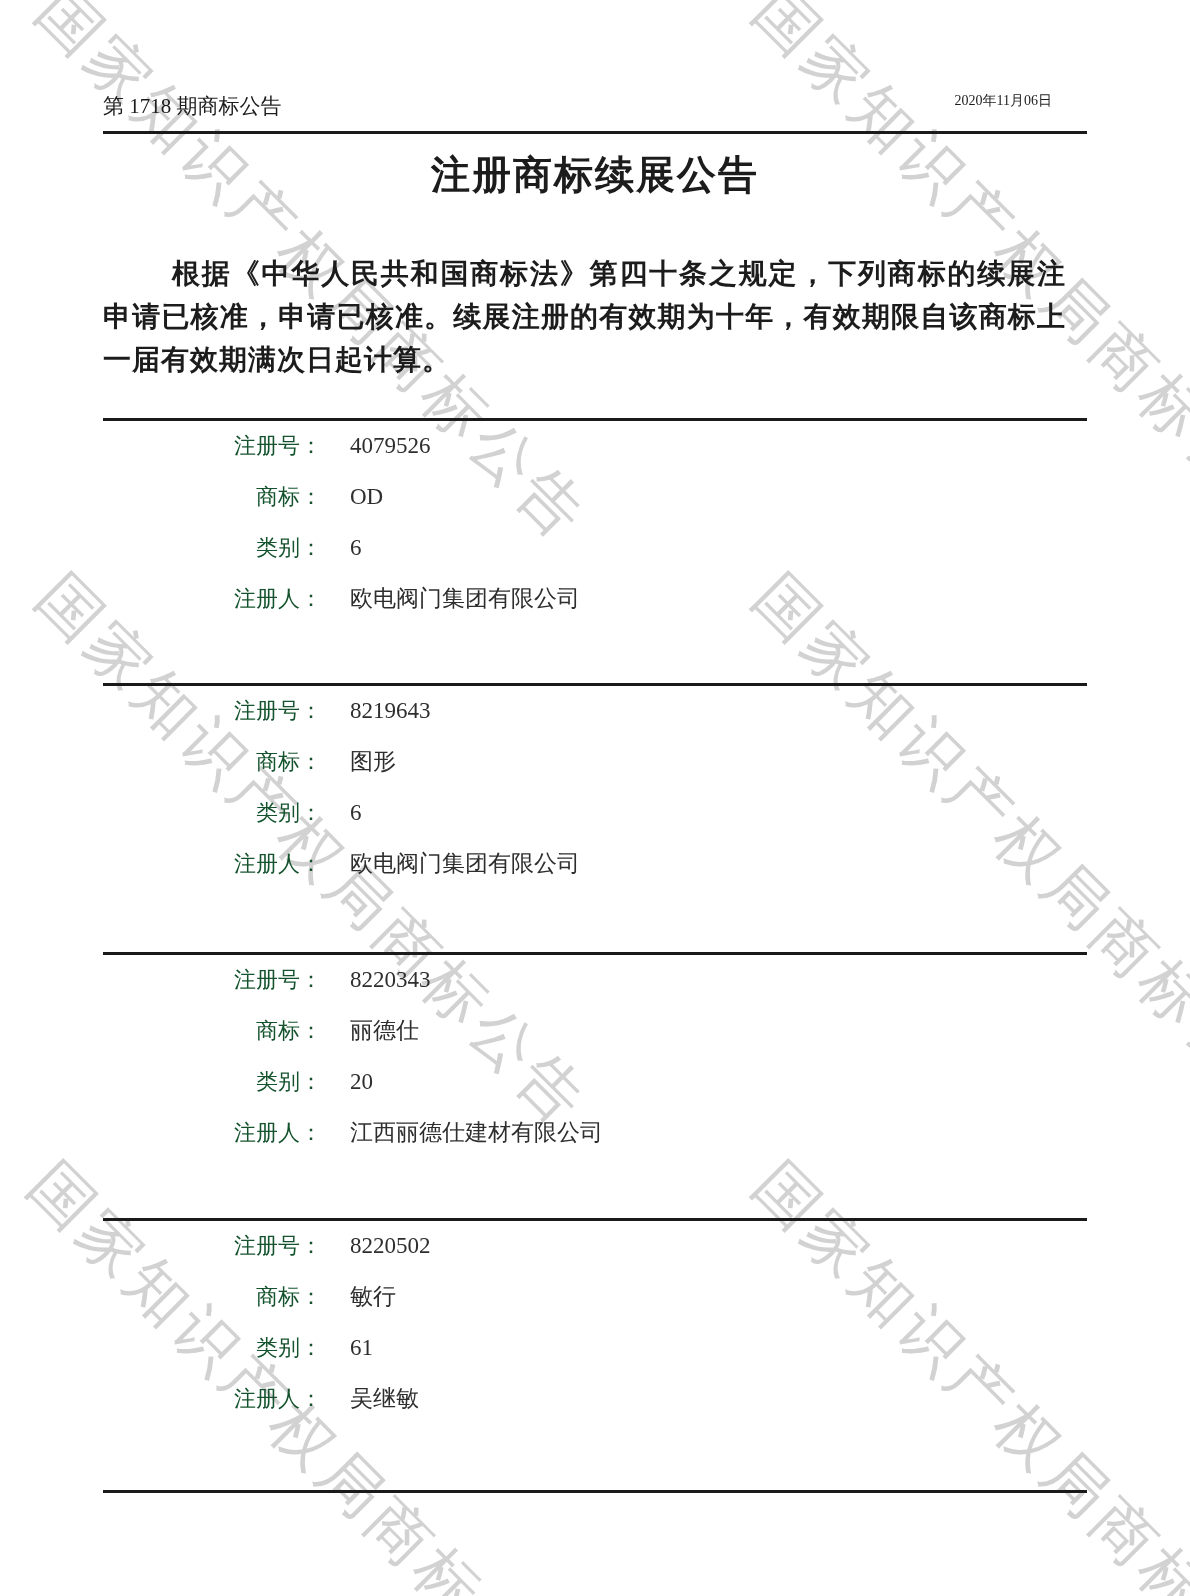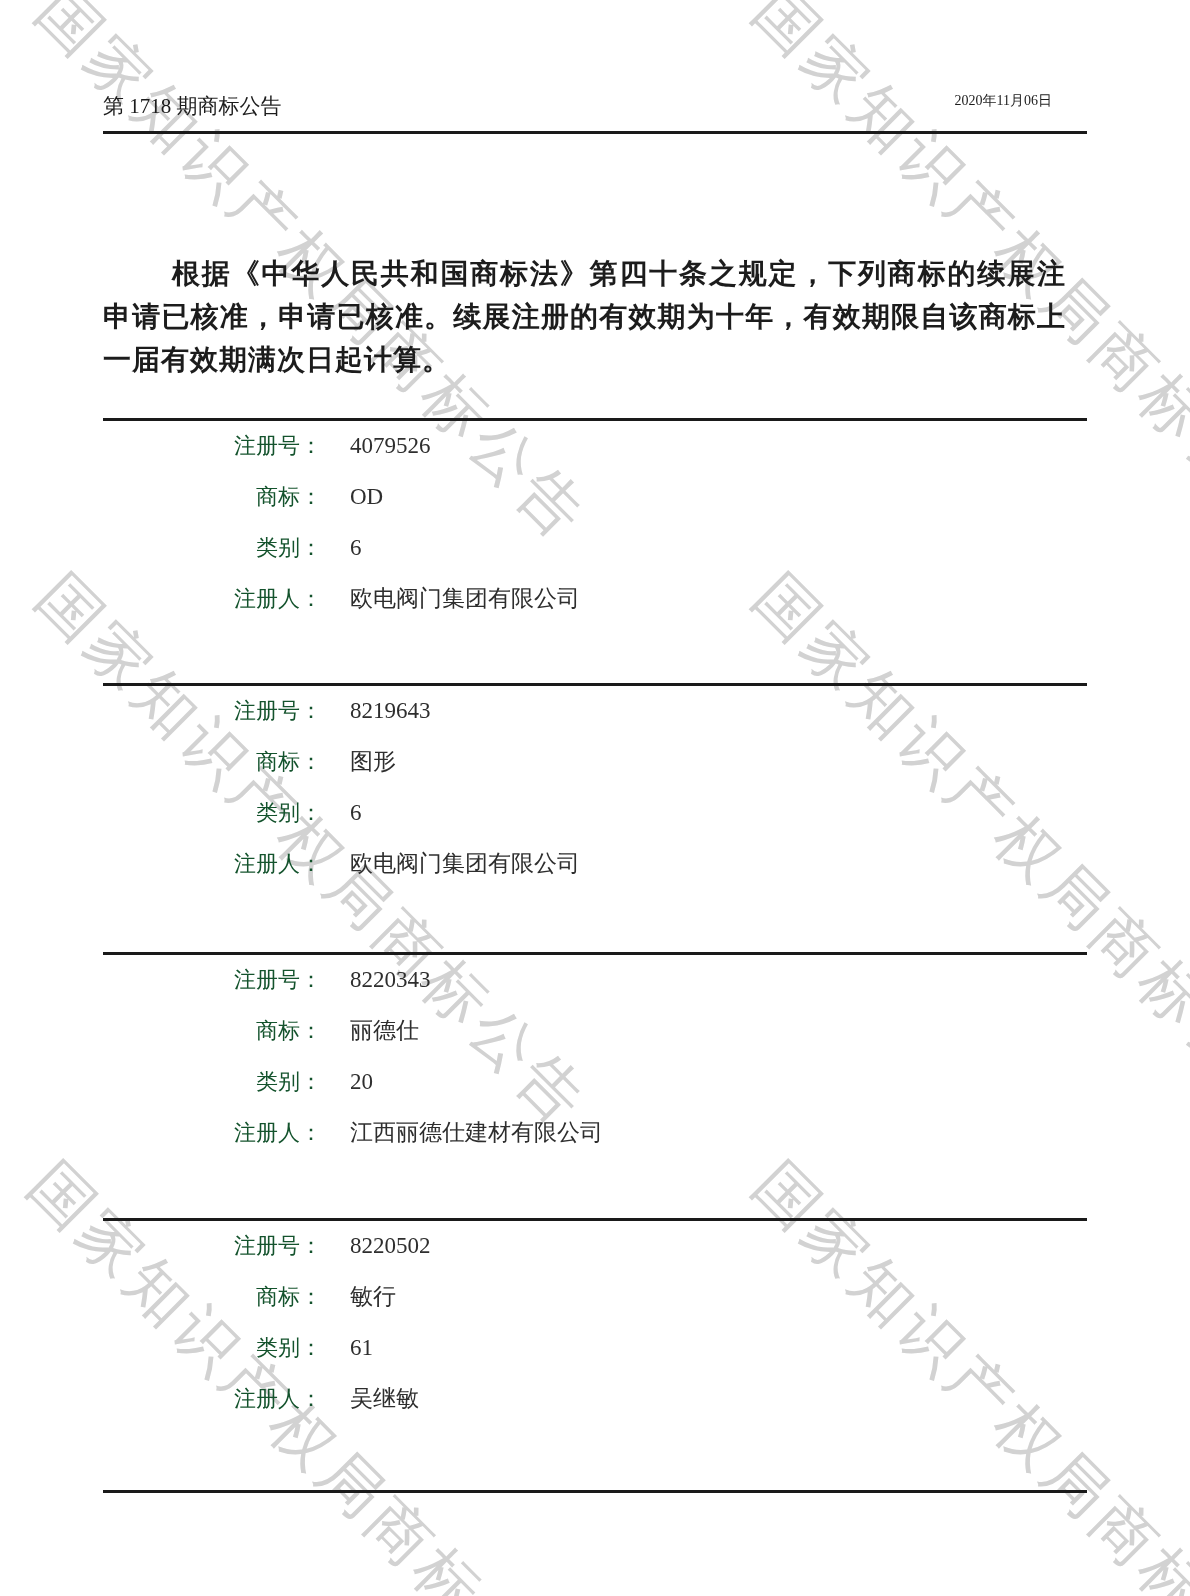--- a/index.html
+++ b/index.html
@@ -56,20 +56,21 @@
   <span class="wm" style="left:70px;top:1144px">国家知识产权局商标公告</span>
   <span class="wm" style="left:795px;top:1144px">国家知识产权局商标公告</span>
 </div>
 
 <div class="content">
 
   <div class="hdr-issue">第 1718 期商标公告</div>
   <div class="hdr-date">2020年11月06日</div>
   <div class="rule hdr-rule"></div>
 
+  <div class="doc-title">注册商标续展公告</div>
 
   <div class="intro">
     <div class="intro-line intro-just intro-indent">根据《中华人民共和国商标法》第四十条之规定，下列商标的续展注册</div>
     <div class="intro-line intro-just">申请已核准，申请已核准。续展注册的有效期为十年，有效期限自该商标上</div>
     <div class="intro-line">一届有效期满次日起计算。</div>
   </div>
 
   <section class="record" style="top:418px">
     <div class="sep"></div>
     <div class="frow row1">

